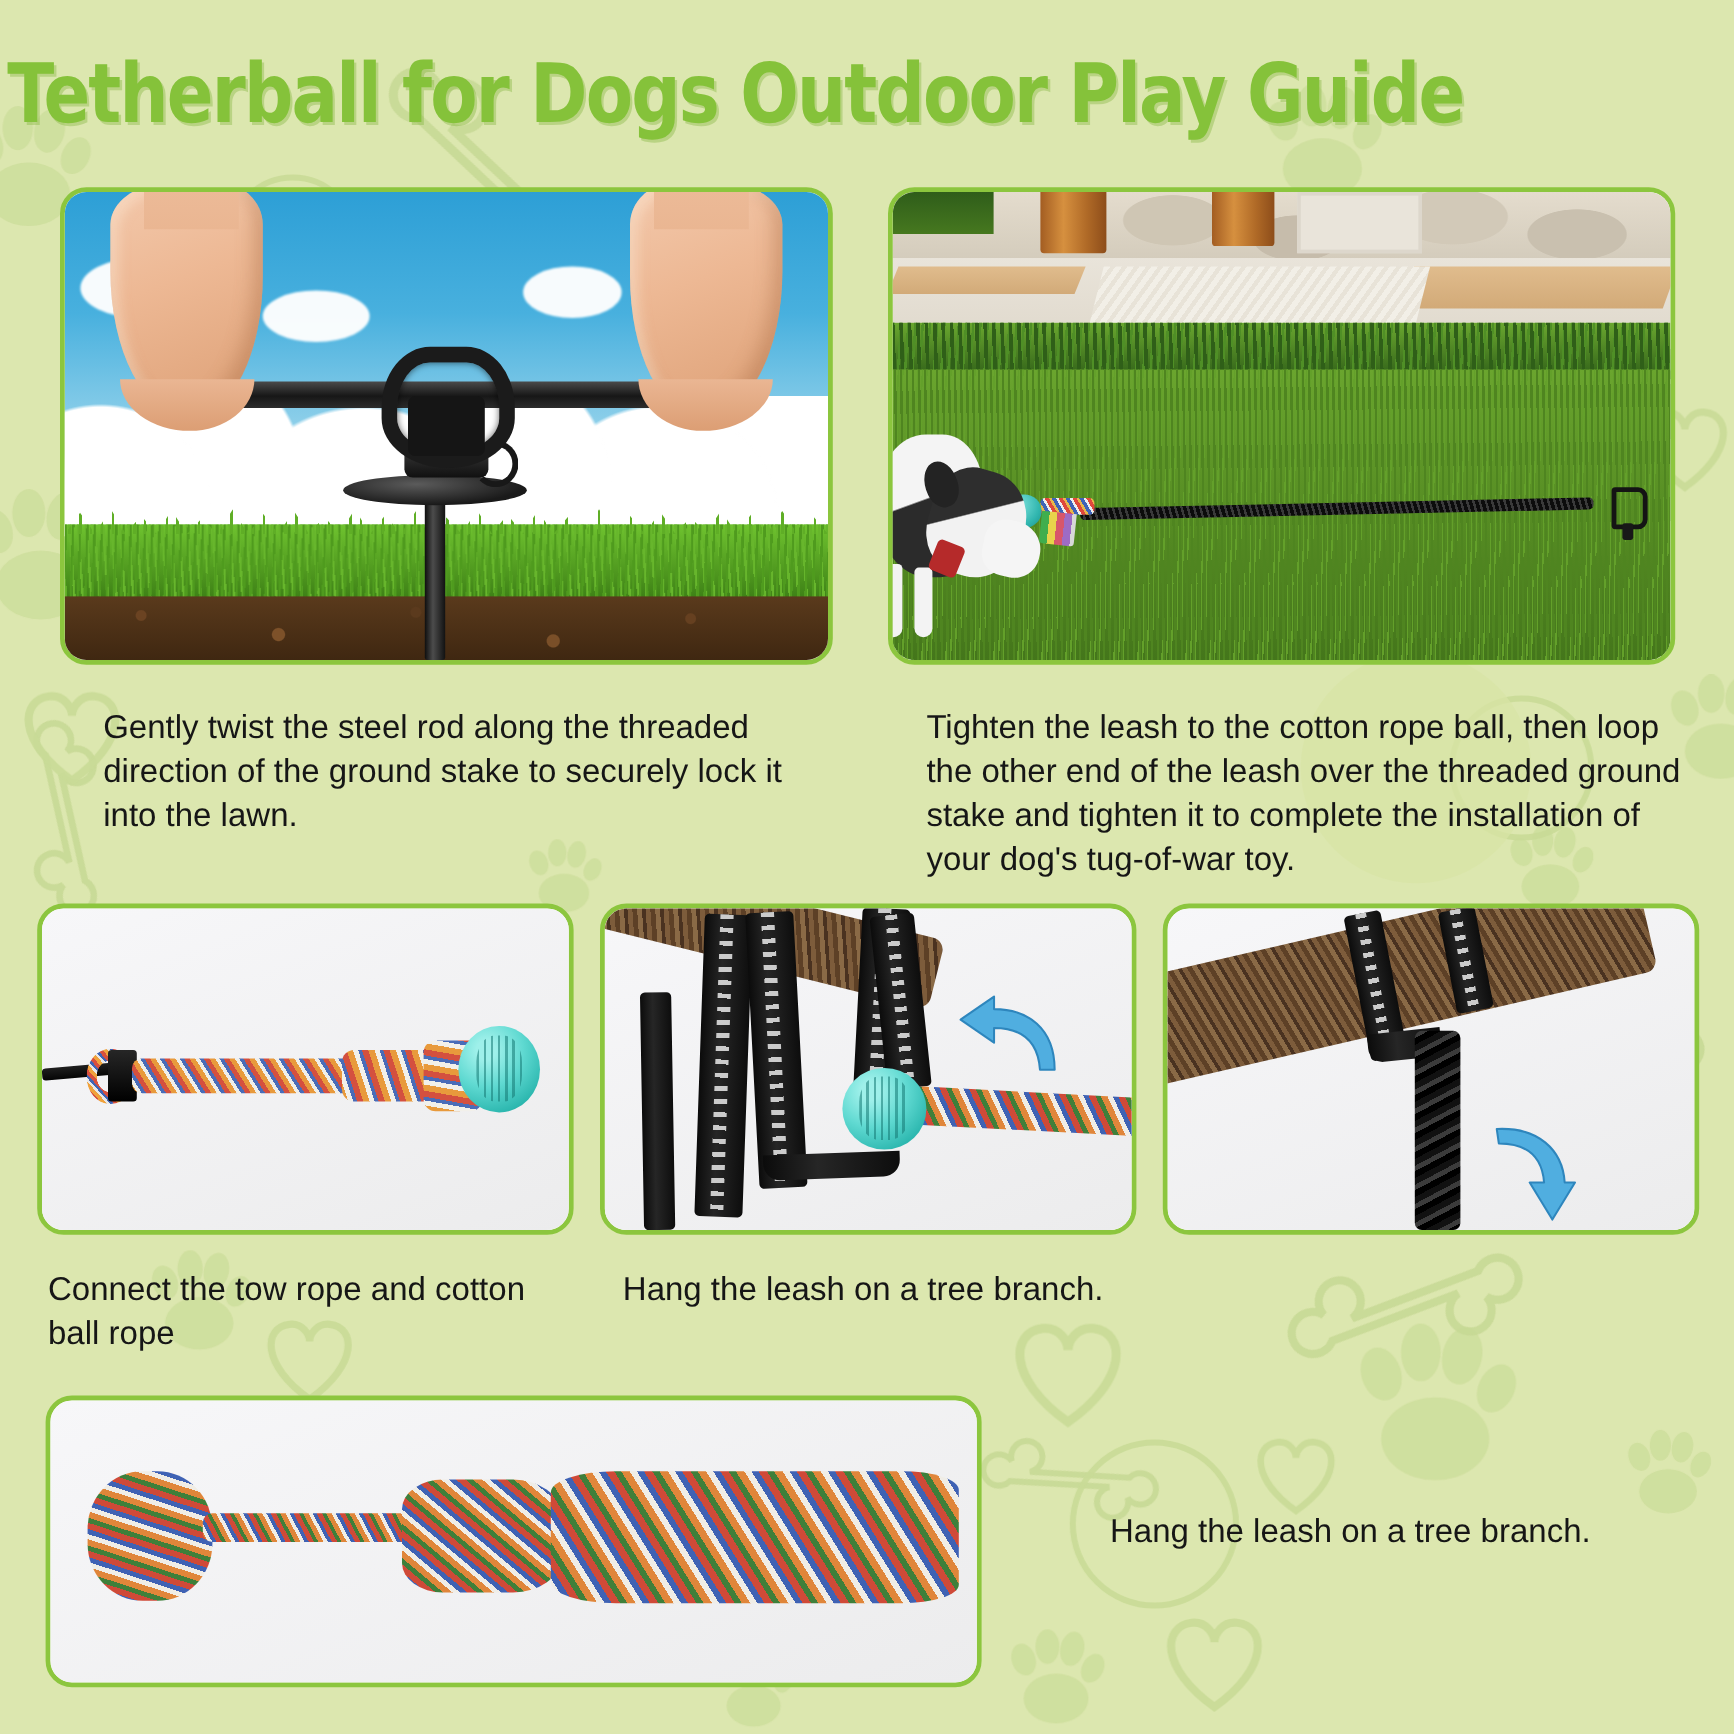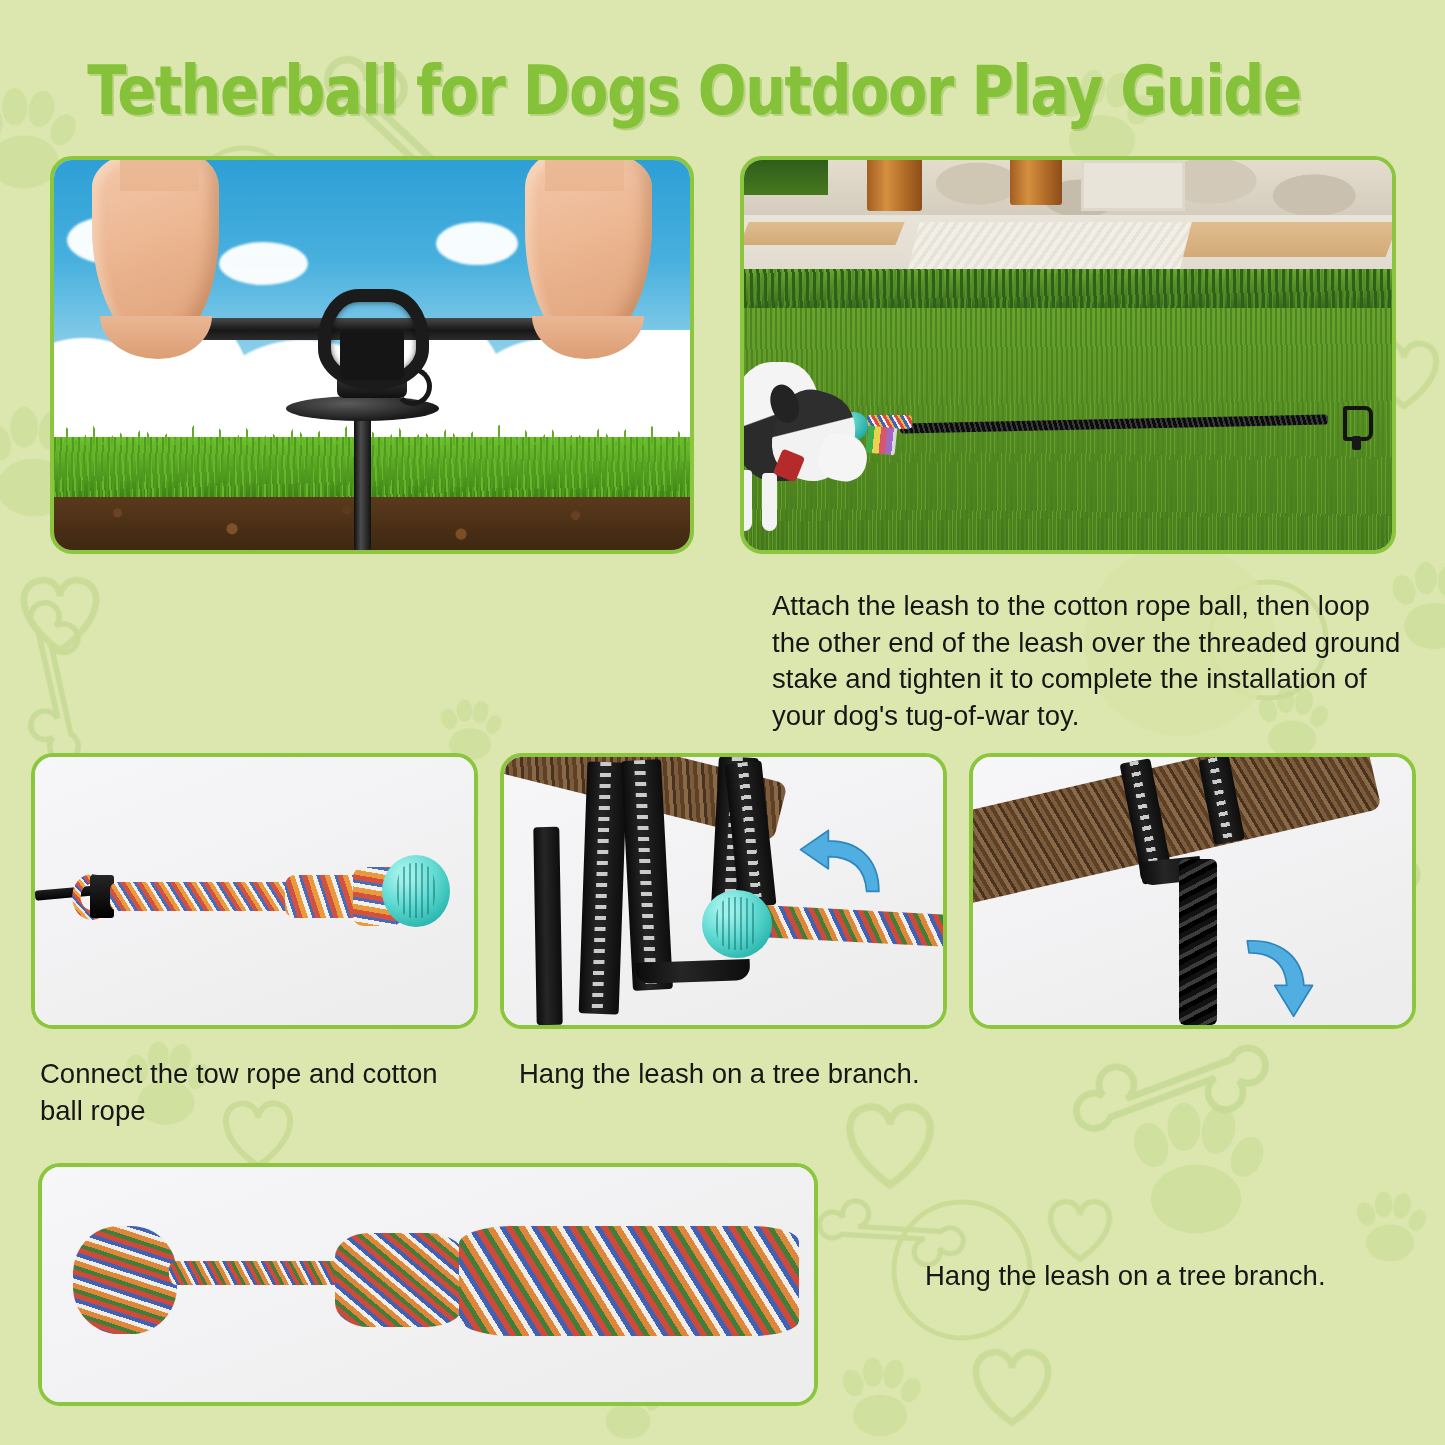--- a/index.html
+++ b/index.html
@@ -28,24 +28,24 @@
   #page {
     position: relative;
     z-index: 2;
     width: 1445px;
     height: 1445px;
   }
 
   
   .title-wrap {
     position: absolute;
-    top: 56px;
+    top: 44px;
     left: 0;
     width: 1387px;
-    text-align: center;
+    text-align: left;
   }
   .title {
     display: inline-block;
     font-family: "DejaVu Sans", sans-serif;
     font-weight: bold;
     font-size: 58px;
     letter-spacing: -1.5px;
     color: #85c23a;
     text-shadow: 2px 2px 0 rgba(120,175,50,.35);
     line-height: 1;
@@ -576,22 +576,23 @@
   <div class="photo" id="ph6">
     <div class="inner">
       <div class="whitebg"></div>
       <div class="r6-knotball"></div>
       <div class="r6-cord"></div>
       <div class="r6-midknot"></div>
       <div class="r6-body"></div>
     </div>
   </div>
 
-
-  <div class="caption" style="left:772px;top:588px;width:630px;">Attach the leash to the cotton rope ball, then loop the other end of the leash over the threaded ground stake and tighten it to complete the installation of your dog's tug-of-war toy.</div>
+  <div class="caption" style="left:86px;top:588px;width:585px;">Gently twist the steel rod along the threaded direction of the ground stake to securely lock it into the lawn.</div>
+
+  <div class="caption" style="left:772px;top:588px;width:630px;">Tighten the leash to the cotton rope ball, then loop the other end of the leash over the threaded ground stake and tighten it to complete the installation of your dog's tug-of-war toy.</div>
 
   <div class="caption" style="left:40px;top:1056px;width:430px;">Connect the tow rope and cotton ball rope</div>
 
   <div class="caption" style="left:519px;top:1056px;width:440px;">Hang the leash on a tree branch.</div>
 
 
   <div class="caption" style="left:925px;top:1258px;width:470px;">Hang the leash on a tree branch.</div>
 
 </div>
 

